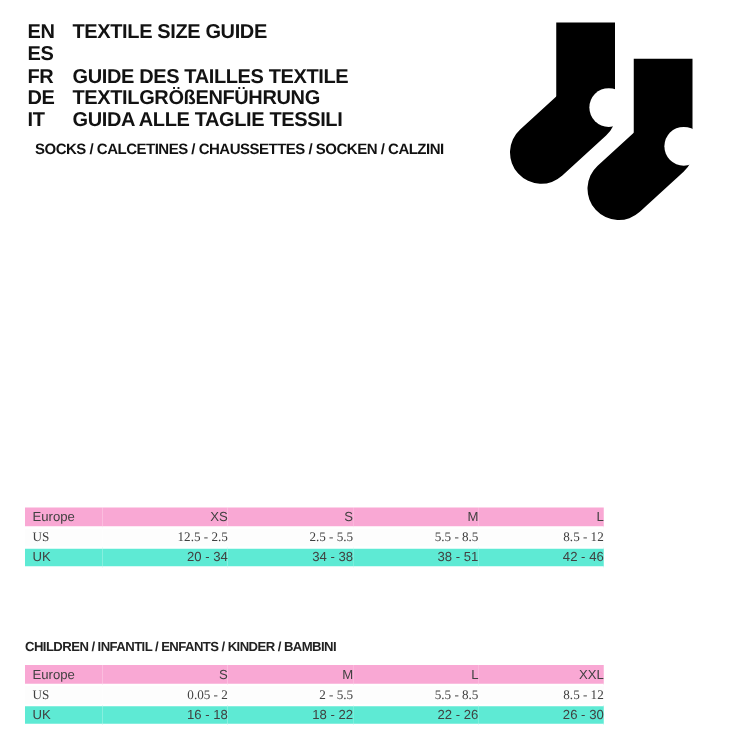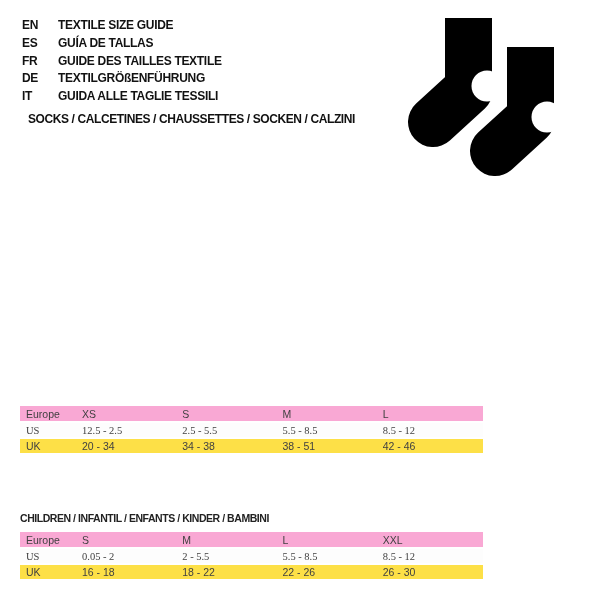--- a/index.html
+++ b/index.html
@@ -13,21 +13,21 @@
   .canvas { position: absolute; inset: 0; background: #ffffff; }
 
   
   .lang-list {
     position: absolute; left: 22px; top: 17px;
   }
   .lang-row {
     display: grid;
     grid-template-columns: 36px auto;
     line-height: 17.8px;
-    font-size: 12px;
+    font-size: 16px;
     font-weight: bold;
     letter-spacing: -0.3px;
     color: #121212;
     white-space: nowrap;
   }
 
   
   .category-title {
     position: absolute; left: 28px; top: 112px;
     font-size: 12px; font-weight: bold;
@@ -61,42 +61,41 @@
   }
   table.size-table col.col-region-w { width: 62px; }
   table.size-table col.col-size-w   { width: 100.25px; }
   table.size-table th, table.size-table td {
     height: 16px;
     font-size: 10.5px;
     font-weight: normal;
     color: #414141;
     border-bottom: 2px solid #ffffff;
     padding: 0;
-    text-align: left;
+    text-align: right;
     vertical-align: middle;
     white-space: nowrap;
   }
   table.size-table th { background: #f9a8d4; }
   table.size-table tbody tr.row-us td { background: #fdfdfd; font-family: Liberation Serif, serif; }
-  table.size-table tbody tr.row-uk td { background: #fde047; }
+  table.size-table tbody tr.row-uk td { background: #5eead4; }
   table.size-table .cell-region { text-align: left; padding-left: 6px; }
 </style>
 </head>
 <body>
 
 <div class="canvas">
 
   <div class="lang-list">
     <div class="lang-row">
       <span>EN</span>
       <span>TEXTILE SIZE GUIDE</span>
     </div>
     <div class="lang-row">
       <span>ES</span>
-      <span>GUÍA DE TALLAS</span>
     </div>
     <div class="lang-row">
       <span>FR</span>
       <span>GUIDE DES TAILLES TEXTILE</span>
     </div>
     <div class="lang-row">
       <span>DE</span>
       <span>TEXTILGRÖßENFÜHRUNG</span>
     </div>
     <div class="lang-row">

